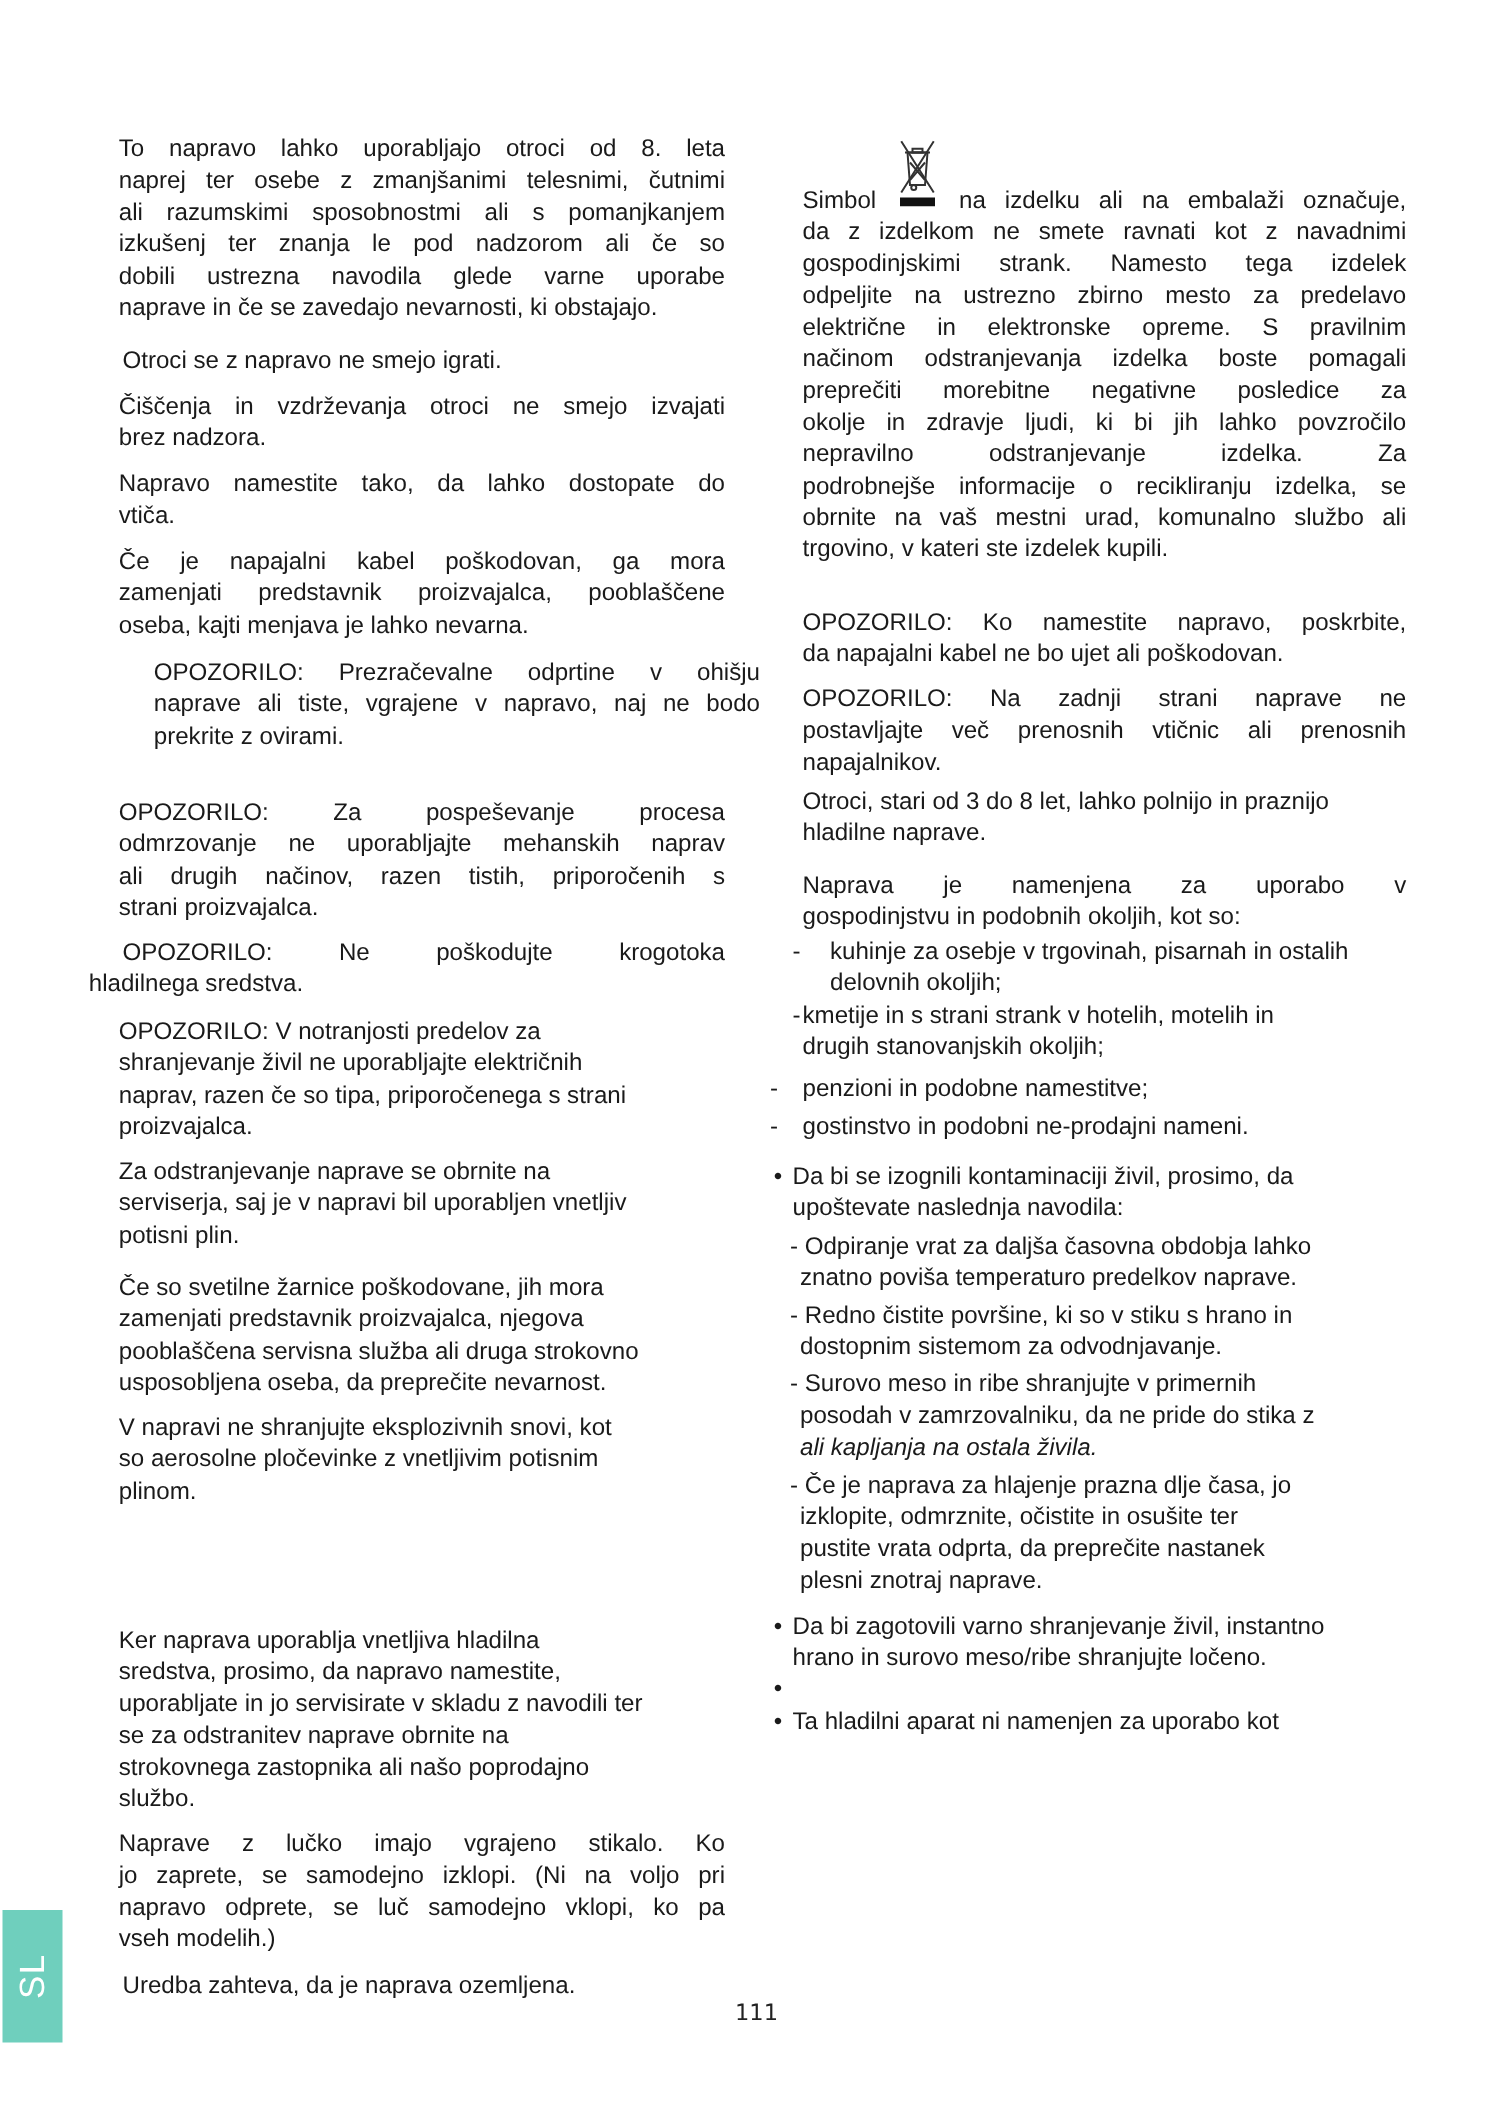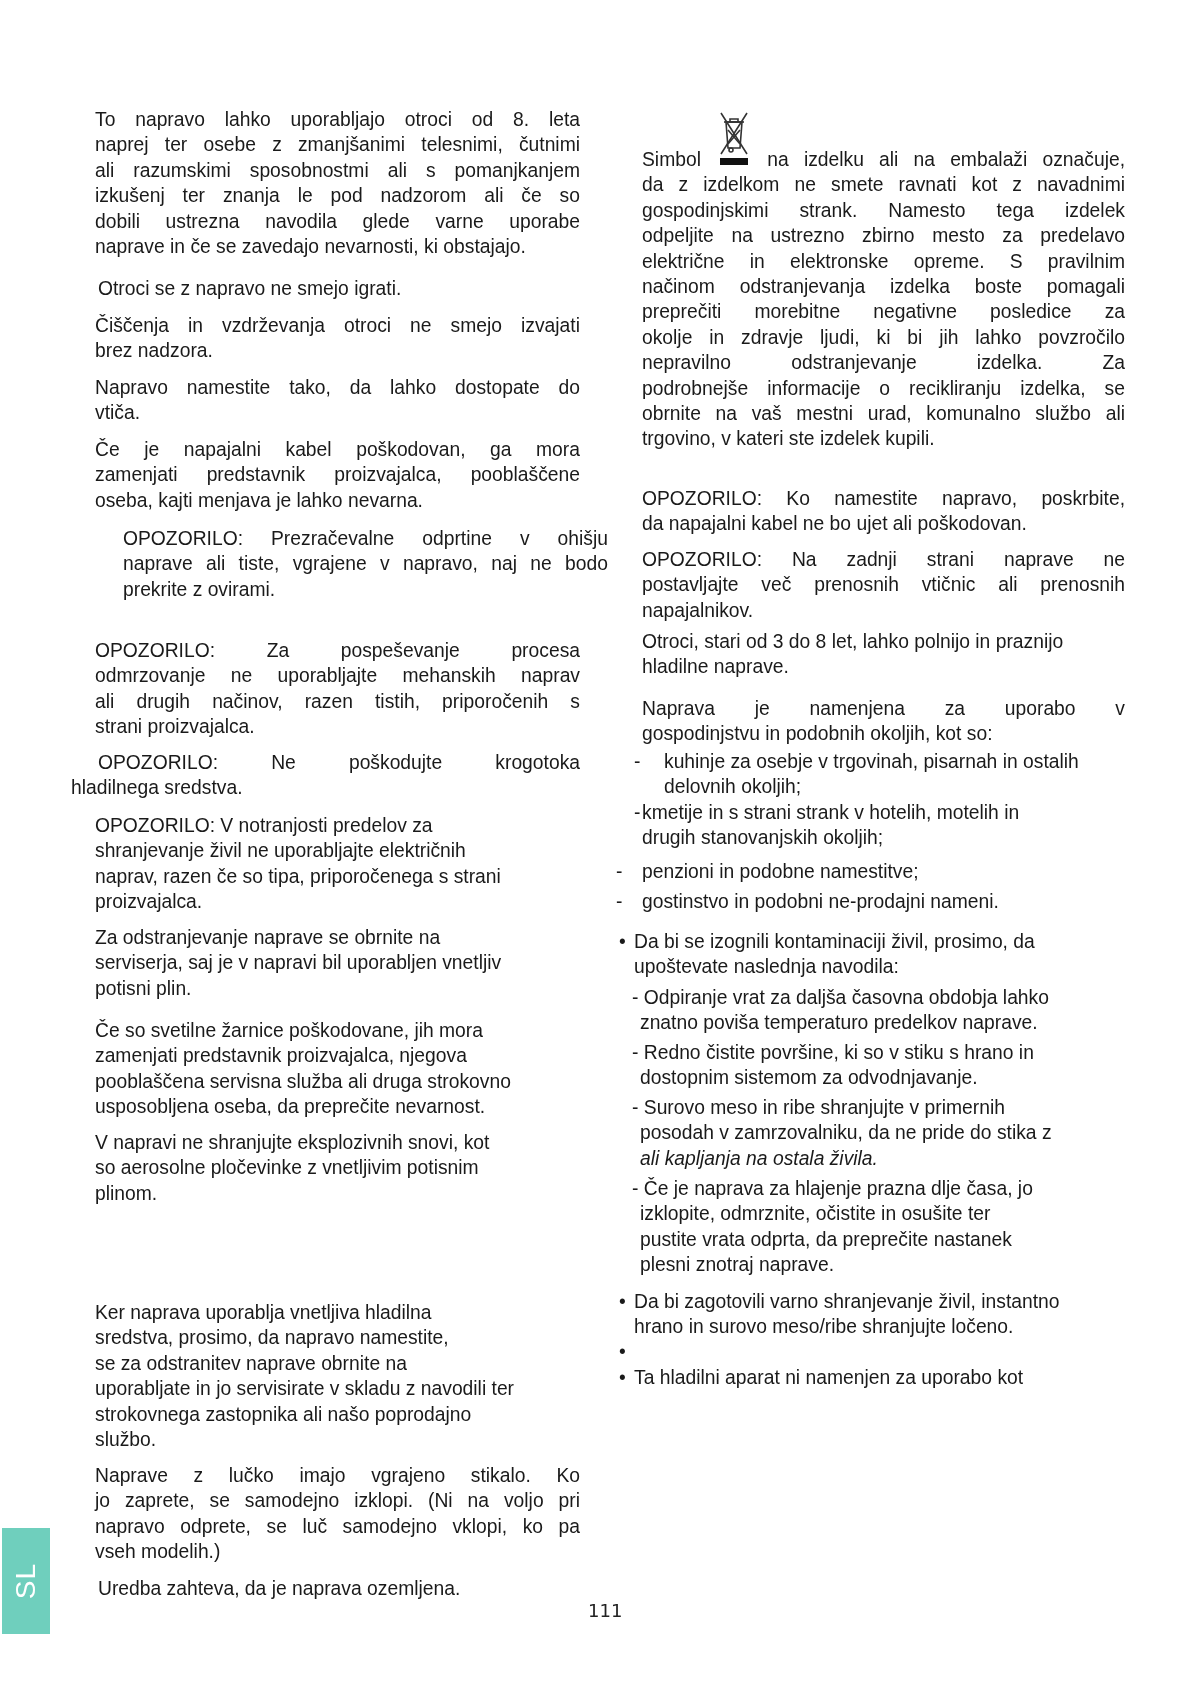--- a/index.html
+++ b/index.html
@@ -110,22 +110,22 @@
 
   <div class="p" style="top:1130px; width:485px;">
     <span class="line">V napravi ne shranjujte eksplozivnih snovi, kot</span>
     <span class="line">so aerosolne pločevinke z vnetljivim potisnim</span>
     <span class="line">plinom.</span>
   </div>
 
   <div class="p" style="top:1300px; width:485px;">
     <span class="line">Ker naprava uporablja vnetljiva hladilna</span>
     <span class="line">sredstva, prosimo, da napravo namestite,</span>
+    <span class="line">uporabljate in jo servisirate v skladu z navodili ter</span>
     <span class="line">se za odstranitev naprave obrnite na</span>
-    <span class="line">uporabljate in jo servisirate v skladu z navodili ter</span>
     <span class="line">strokovnega zastopnika ali našo poprodajno</span>
     <span class="line">službo.</span>
   </div>
 
   <div class="p" style="top:1463px; width:485px;">
     <span class="jline">Naprave z lučko imajo vgrajeno stikalo. Ko</span>
     <span class="jline">jo zaprete, se samodejno izklopi. (Ni na voljo pri</span>
     <span class="jline">napravo odprete, se luč samodejno vklopi, ko pa</span>
     <span class="line">vseh modelih.)</span>
   </div>

